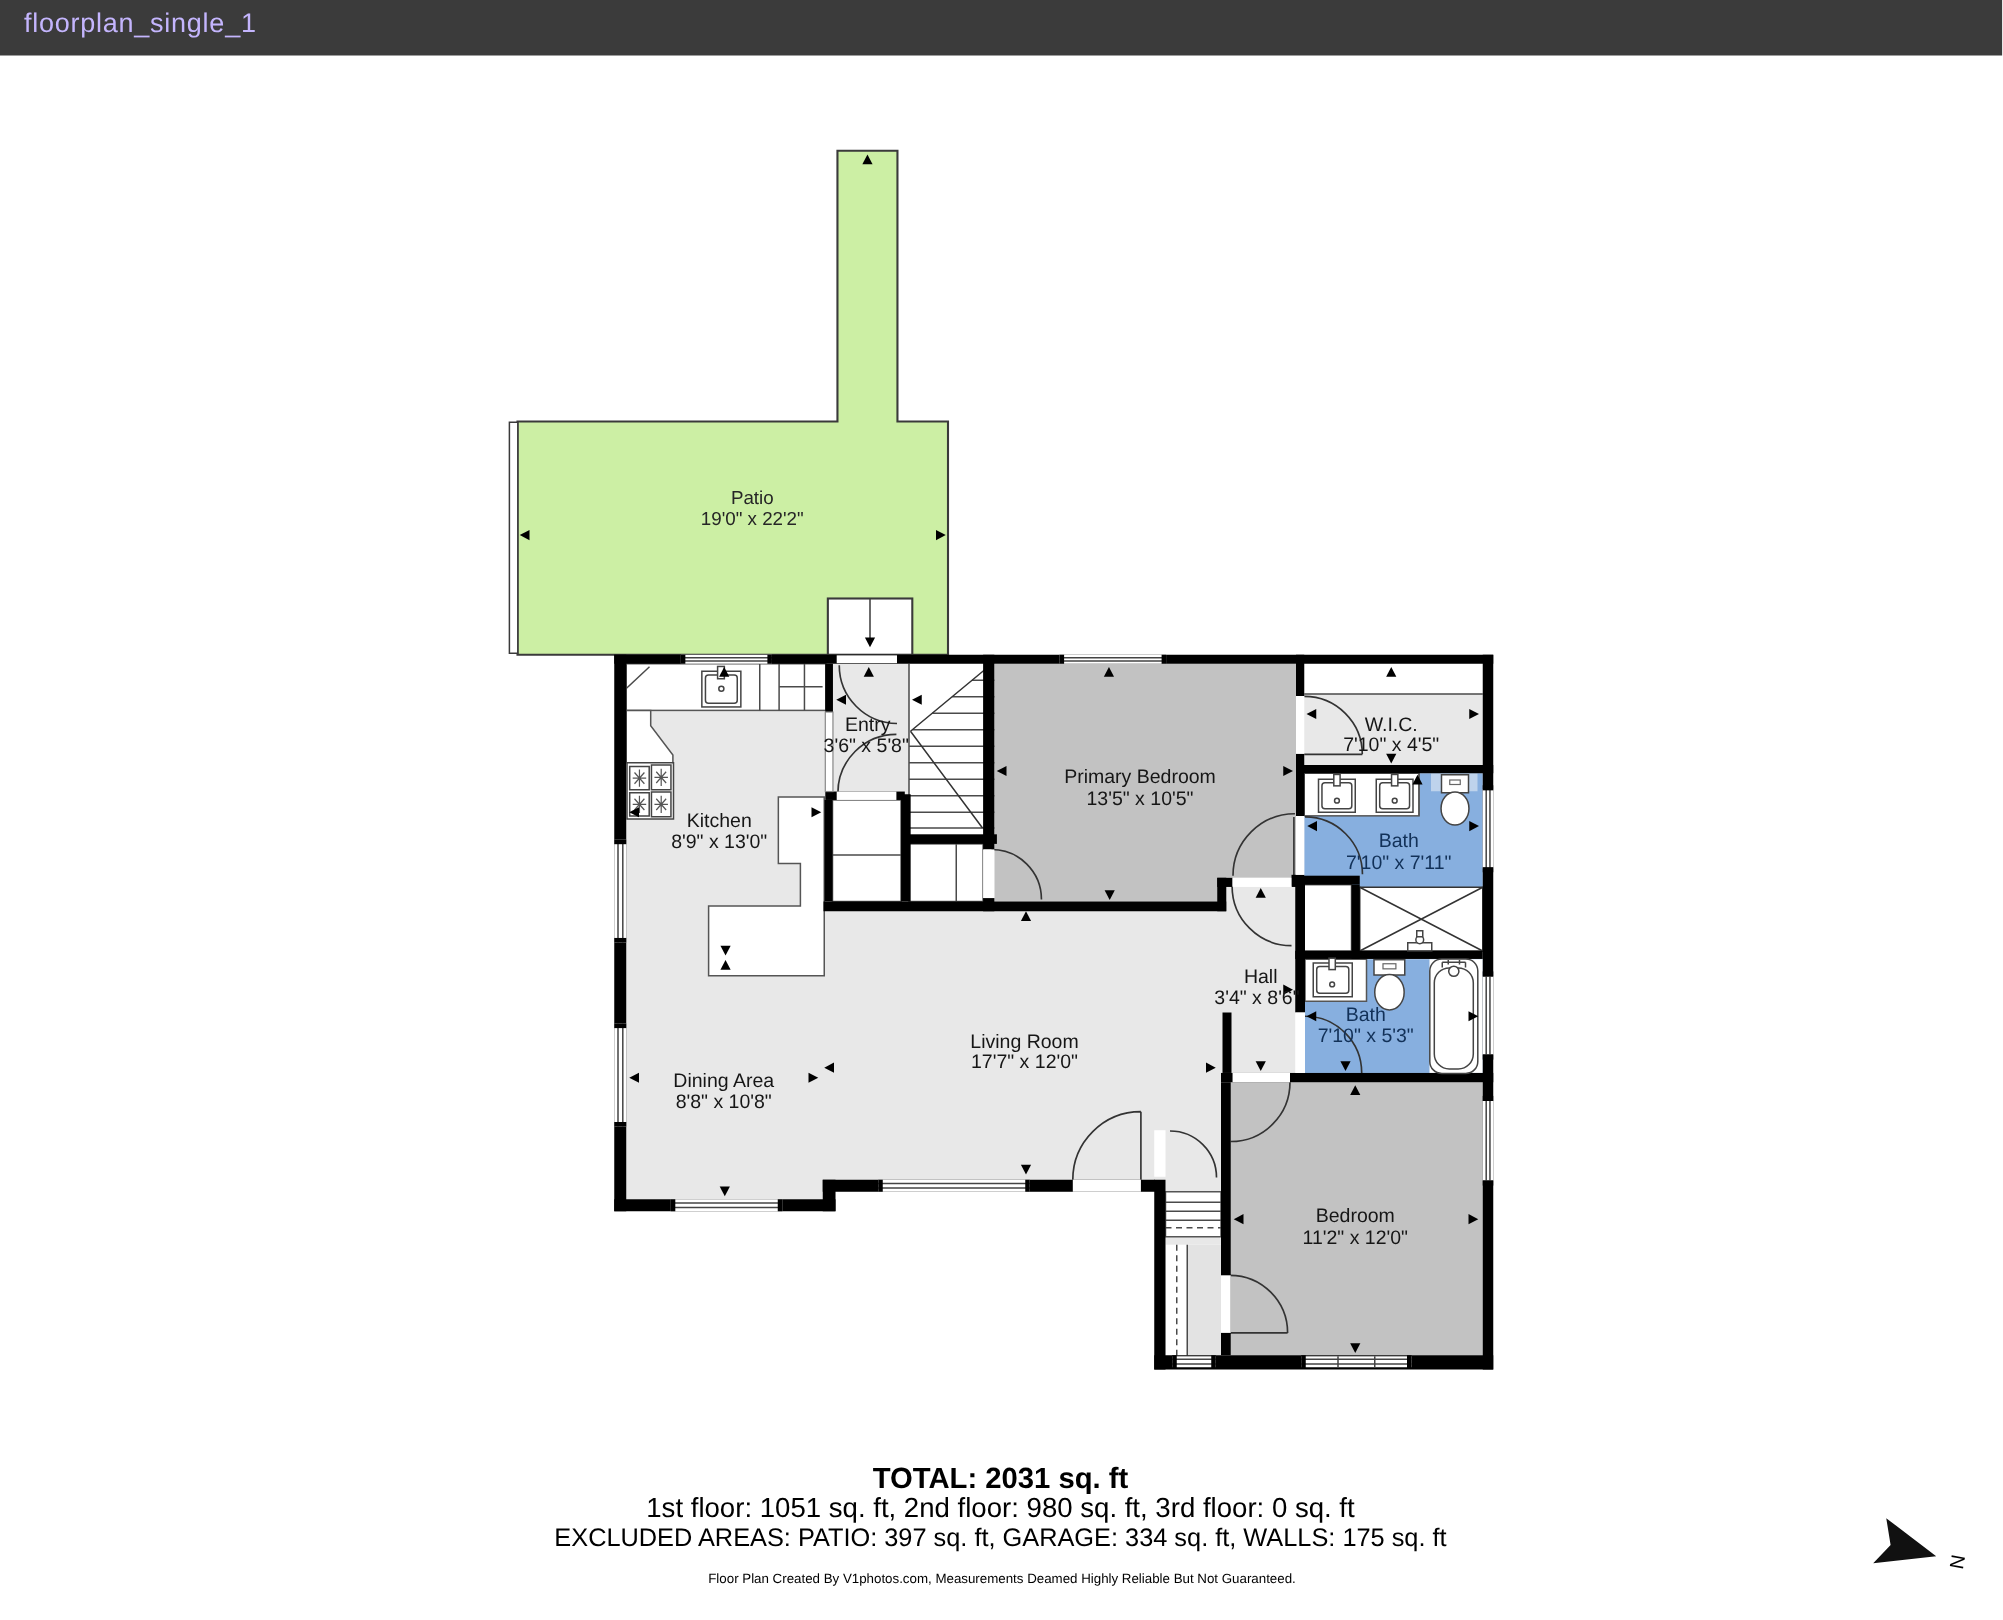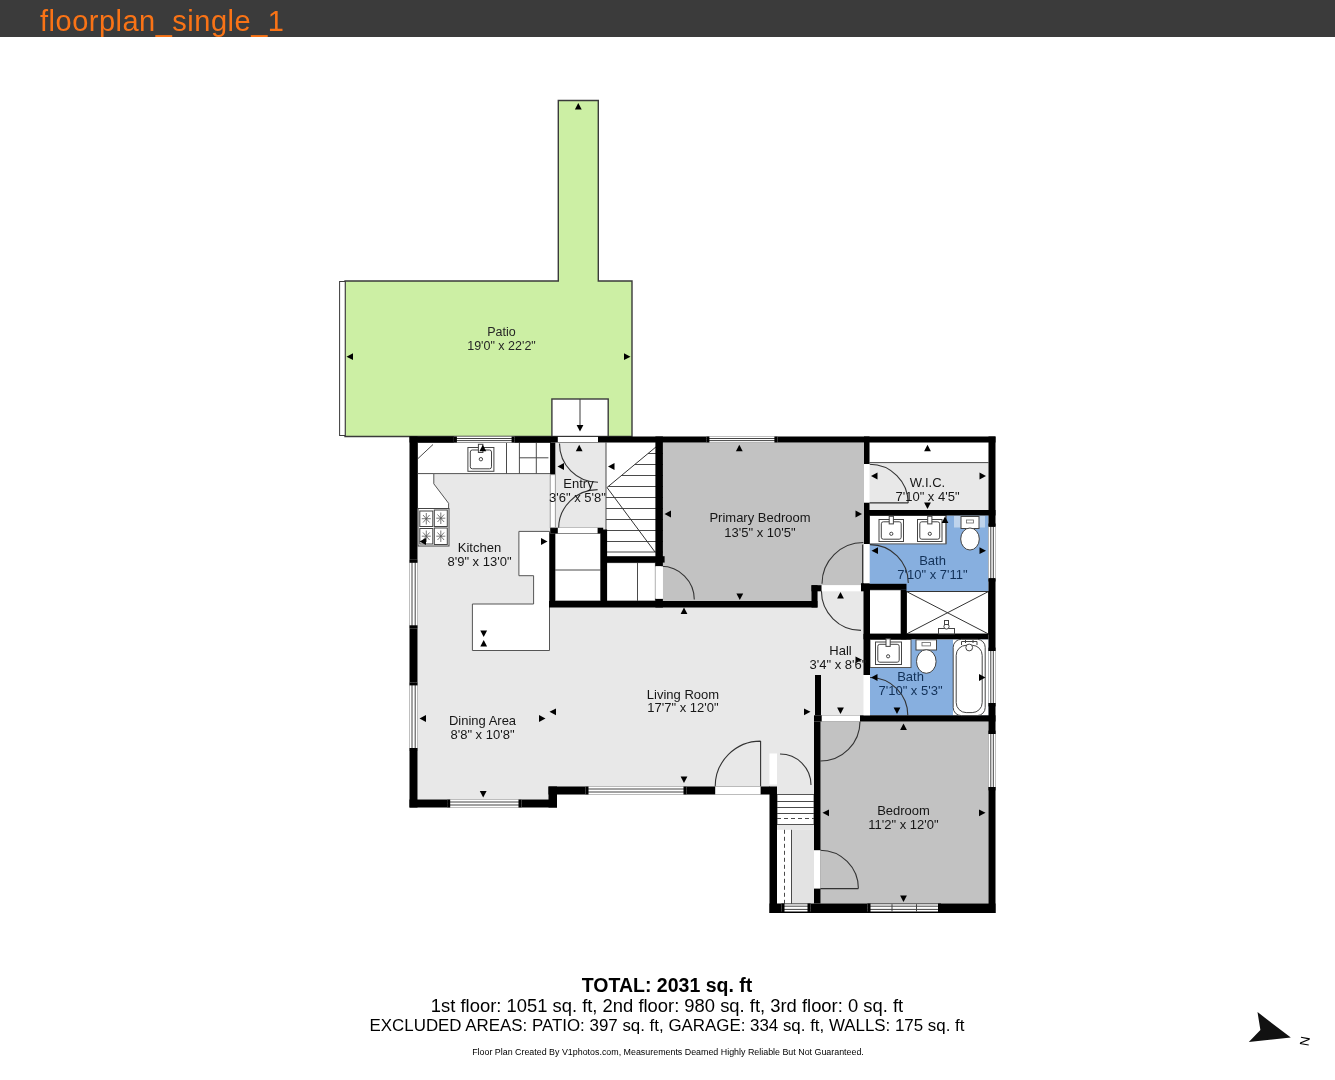--- a/index.html
+++ b/index.html
@@ -1,18 +1,18 @@
 <!DOCTYPE html>
 <html><head>
 <meta charset="utf-8">
 <style>
 html,body{margin:0;padding:0;background:#fff}
 .page{position:relative;width:1335px;height:1080px;background:#fff;overflow:hidden;font-family:"Liberation Sans",sans-serif}
 .hdr{position:absolute;left:0;top:0;width:1335px;height:37px;background:#3b3b3b}
-.hdr span{position:absolute;left:40px;top:5px;font-size:29px;color:#f97316;letter-spacing:0.5px}
+.hdr span{position:absolute;left:16px;top:5px;font-size:18px;color:#c4b5fd;letter-spacing:0.5px}
 svg{position:absolute;left:0;top:0}
 .rl{font-size:13px;fill:#161616}
 .bl{font-size:13px;fill:#123158}
 .pl{font-size:12.5px;fill:#262626}
 </style>
 </head>
 <body>
 <div class="page">
 <div class="hdr">
       <span>floorplan_single_1</span>

